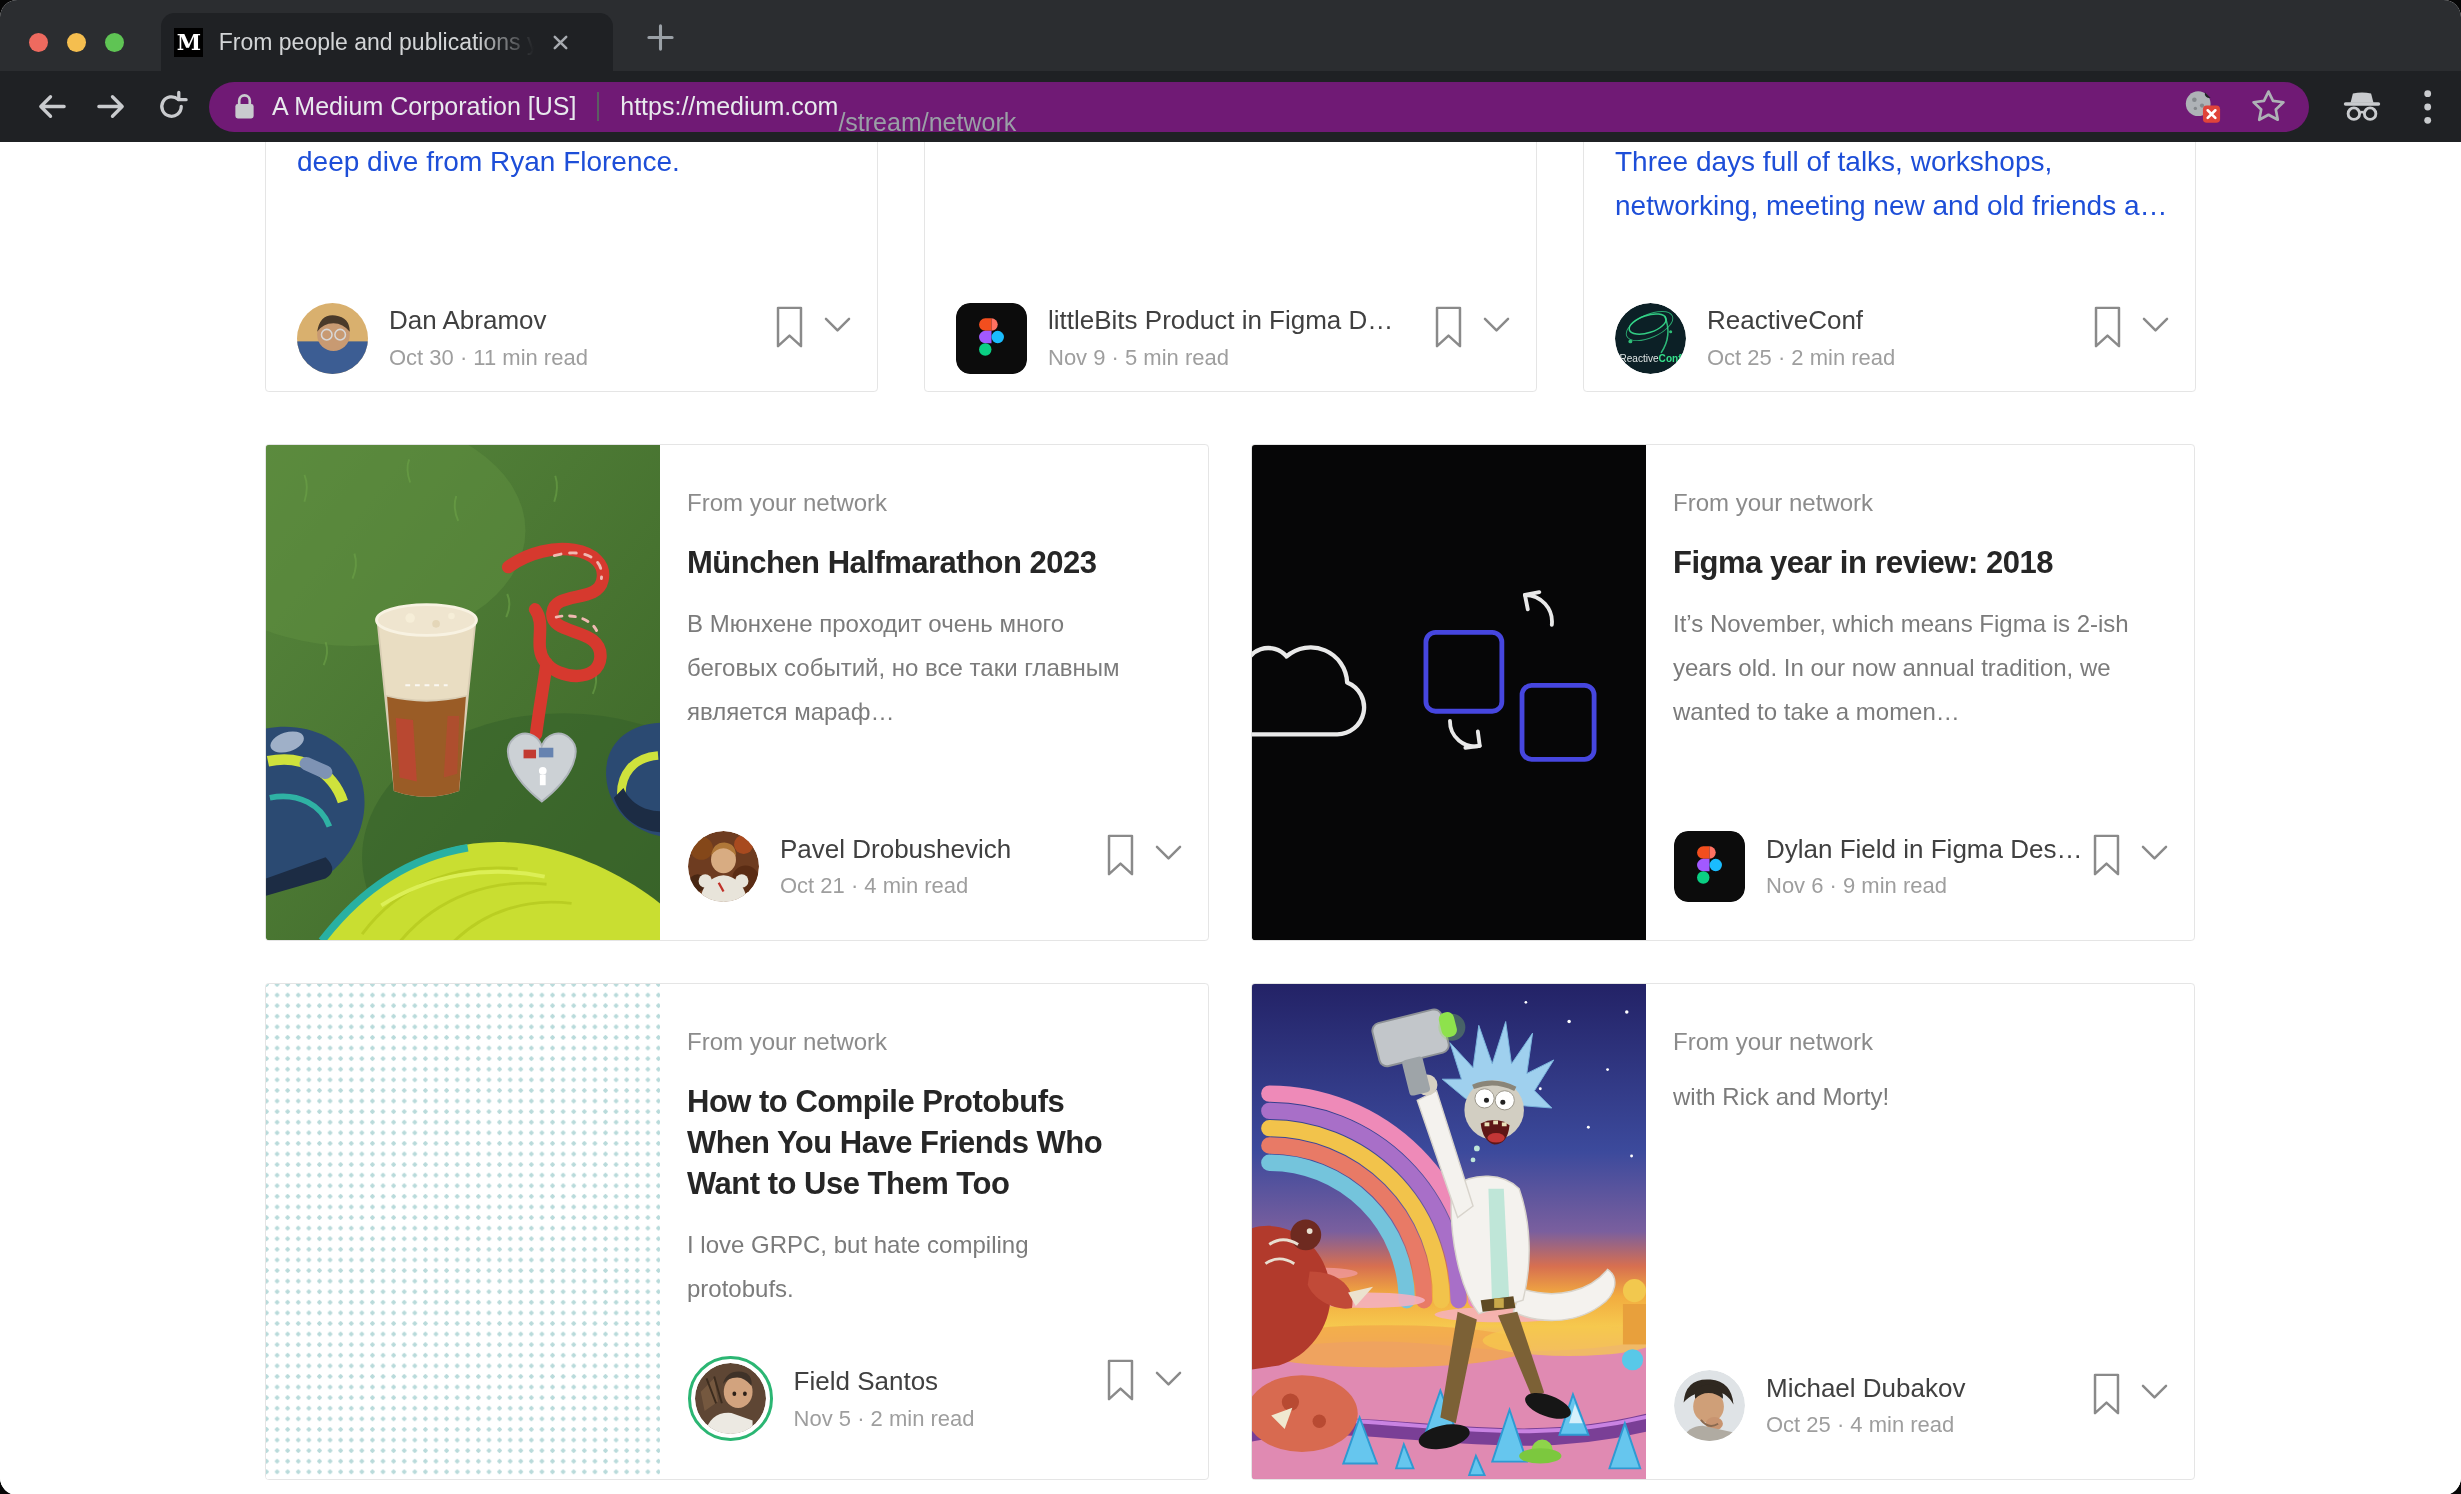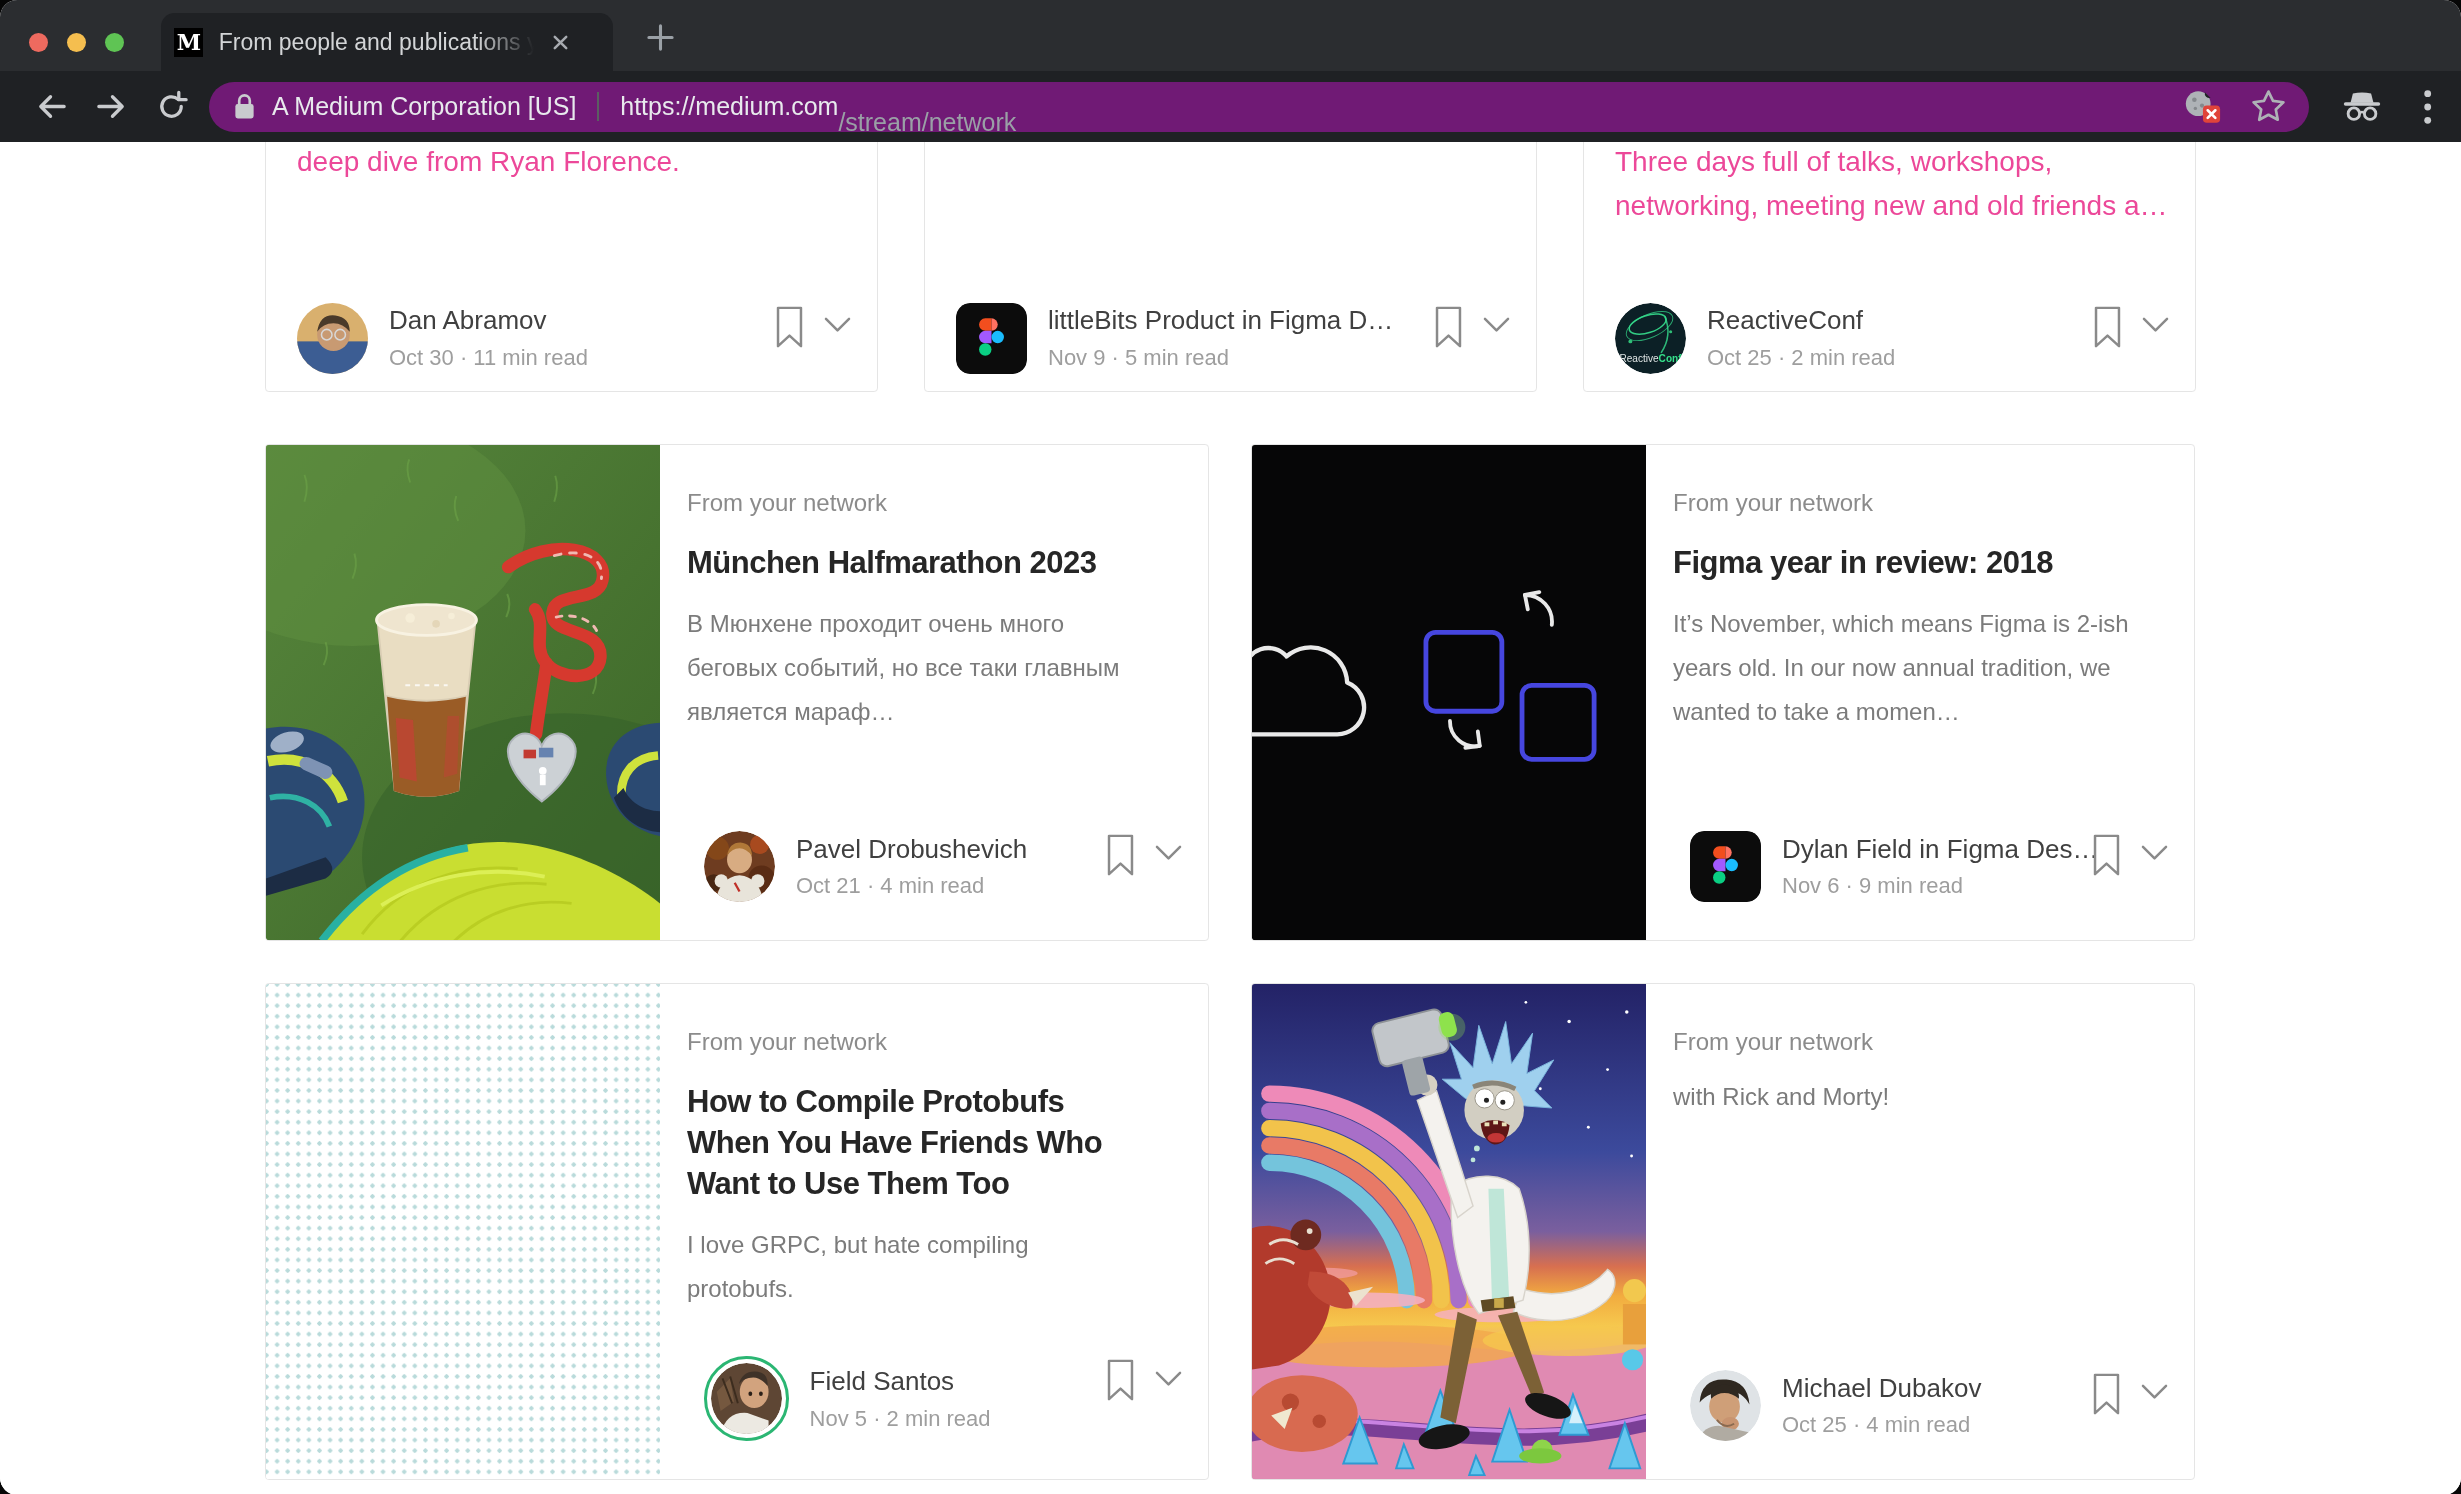--- a/index.html
+++ b/index.html
@@ -49,23 +49,23 @@
     background-image:radial-gradient(circle,rgba(88,168,168,.42) 1.9px,transparent 2.3px);
     background-size:10.6px 10.6px;background-position:5.8px 5.8px;}
   .cbody{flex:1;position:relative;padding:44px 29px 0 27px;box-sizing:border-box;min-width:0;}
   .kicker{font-size:24px;color:#8b8b8b;}
   .title{margin-top:25px;font-size:31px;line-height:41px;font-weight:700;color:#262626;letter-spacing:-0.5px;}
   .excerpt{margin-top:19px;font-size:24px;line-height:44px;color:#7b7b7b;}
   .card.c1 .excerpt{max-width:434px;}
   .card.c2 .excerpt{max-width:492px;}
   .card.c3 .title{max-width:452px;}
   .card.c3 .excerpt{max-width:444px;}
-  .cutline{position:absolute;left:31px;right:25px;top:242px;font-size:28px;line-height:44px;color:#ec4899;}
-
-  .author{position:absolute;left:44px;right:25px;bottom:38px;display:flex;align-items:center;}
+  .cutline{position:absolute;left:31px;right:25px;top:242px;font-size:28px;line-height:44px;color:#1d4ed8;}
+
+  .author{position:absolute;left:28px;right:25px;bottom:38px;display:flex;align-items:center;}
   .row.top .author{left:31px;right:25px;bottom:17.3px;}
   .avatar{width:71px;height:71px;border-radius:50%;overflow:hidden;flex:none;}
   .avatar svg{display:block;width:100%;height:100%;}
   .avatar.sq{border-radius:14.4px;}
   .avatar.ringed{border:3.8px solid #2bb673;padding:3.8px;box-sizing:content-box;}
   .who{margin-left:21px;min-width:0;}
   .name{font-size:26px;color:#404040;white-space:nowrap;}
   .meta{font-size:22px;color:#9e9e9e;margin-top:8.6px;white-space:nowrap;}
   .bm{margin-left:auto;flex:none;align-self:flex-start;margin-top:1.9px;}
   .chev{margin-left:17.3px;flex:none;align-self:flex-start;margin-top:13.4px;}

